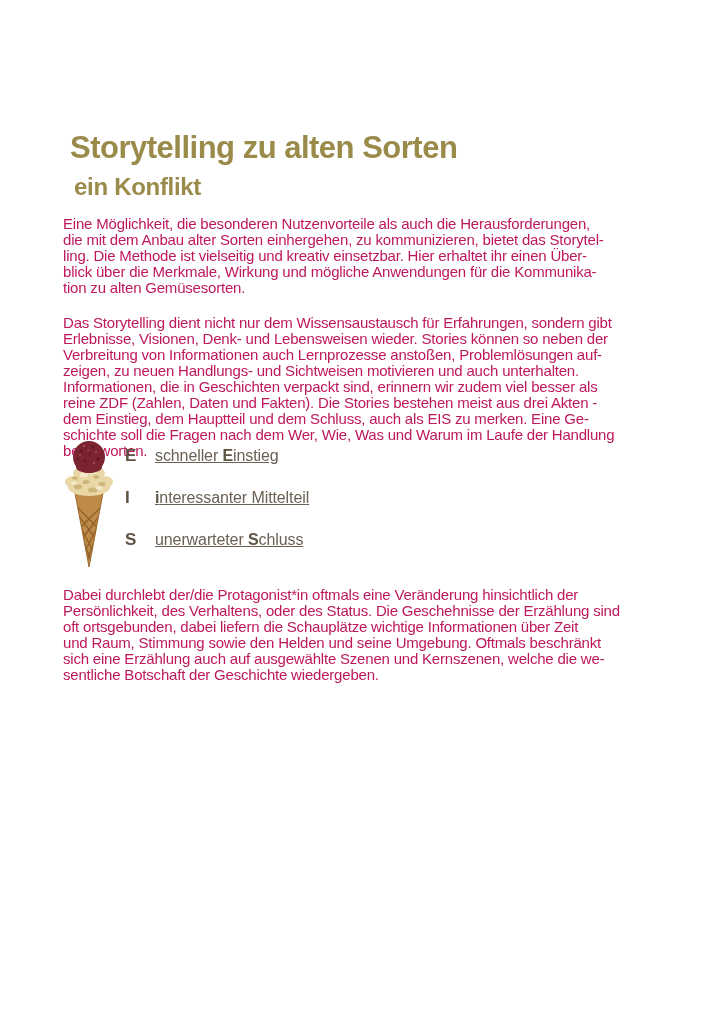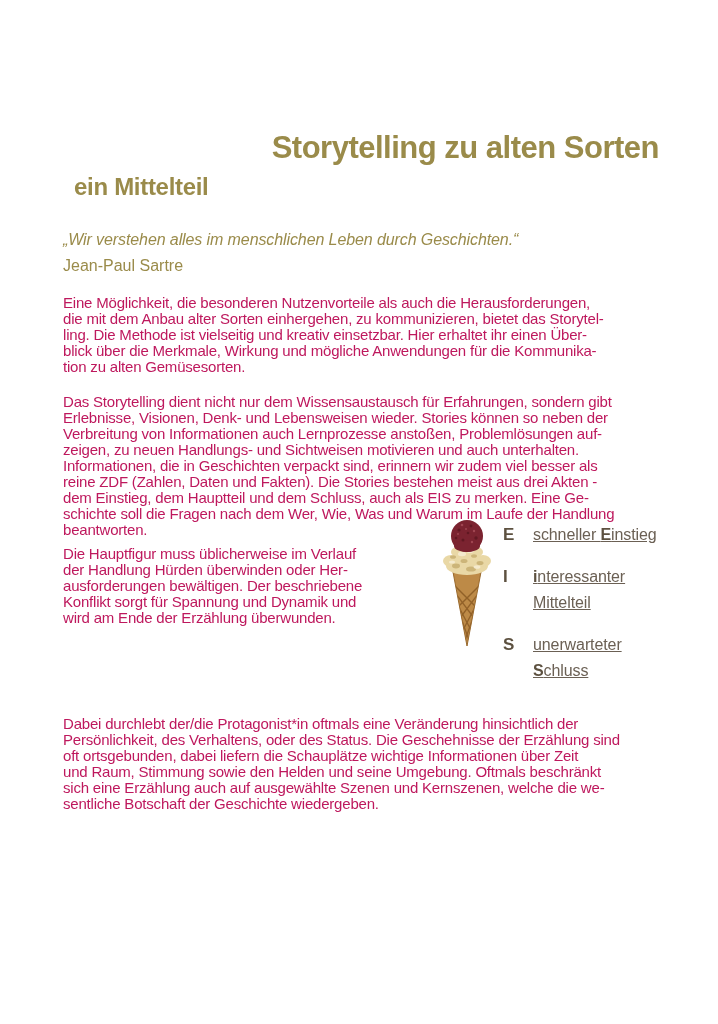--- a/index.html
+++ b/index.html
@@ -17,21 +17,20 @@
   .content {
     position: absolute;
     left: 63px; top: 131px;
     width: 596px;
   }
   h1.title {
     margin: 0 0 0 7px;
     font-size: 31px; line-height: 34px;
     font-weight: bold; letter-spacing: -0.5px;
     color: #9a8b4a;
-    text-align: right;
   }
   h2.subtitle {
     margin: 9px 0 0 11px;
     font-size: 24px; line-height: 26px;
     font-weight: bold; letter-spacing: -0.3px;
     color: #9a8b4a;
   }
   .quote-block { margin-top: 27px; }
   .quote-text {
     margin: 0;
@@ -81,49 +80,40 @@
   .eis-text b { color: #5d5140; font-weight: bold; }
   .para-protagonist { margin-top: 16px; }
 </style>
 </head>
 <body>
 
 <div class="doc">
   <div class="content">
 
     <h1 class="title">Storytelling zu alten Sorten</h1>
-    <h2 class="subtitle">ein Mittelteil</h2>
-
-    <div class="quote-block">
-      <p class="quote-text">„Wir verstehen alles im menschlichen Leben durch Geschichten.“</p>
-      <p class="quote-author">Jean-Paul Sartre</p>
-    </div>
+    <h2 class="subtitle">ein Konflikt</h2>
+
 
     <div class="para para-intro">Eine Möglichkeit, die besonderen Nutzenvorteile als auch die Herausforderungen,
 die mit dem Anbau alter Sorten einhergehen, zu kommunizieren, bietet das Storytel-
 ling. Die Methode ist vielseitig und kreativ einsetzbar. Hier erhaltet ihr einen Über-
 blick über die Merkmale, Wirkung und mögliche Anwendungen für die Kommunika-
 tion zu alten Gemüsesorten.</div>
 
     <div class="para para-storytelling">Das Storytelling dient nicht nur dem Wissensaustausch für Erfahrungen, sondern gibt
 Erlebnisse, Visionen, Denk- und Lebensweisen wieder. Stories können so neben der
 Verbreitung von Informationen auch Lernprozesse anstoßen, Problemlösungen auf-
 zeigen, zu neuen Handlungs- und Sichtweisen motivieren und auch unterhalten.
 Informationen, die in Geschichten verpackt sind, erinnern wir zudem viel besser als
 reine ZDF (Zahlen, Daten und Fakten). Die Stories bestehen meist aus drei Akten -
 dem Einstieg, dem Hauptteil und dem Schluss, auch als EIS zu merken. Eine Ge-
 schichte soll die Fragen nach dem Wer, Wie, Was und Warum im Laufe der Handlung
 beantworten.</div>
 
     <div class="figure-row">
-      <div class="para para-hauptfigur">Die Hauptfigur muss üblicherweise im Verlauf
-der Handlung Hürden überwinden oder Her-
-ausforderungen bewältigen. Der beschriebene
-Konflikt sorgt für Spannung und Dynamik und
-wird am Ende der Erzählung überwunden.</div>
 
       <div class="eis-block">
         <svg class="icecream" width="52" height="134" viewBox="0 0 52 134" aria-hidden="true">
           <defs>
             <clipPath id="coneClip">
                 <polygon points="12,56 40,56 26,130"></polygon>
               </clipPath>
           </defs>
 
           <polygon points="12,56 40,56 26,130" fill="#bd8a47"></polygon>

